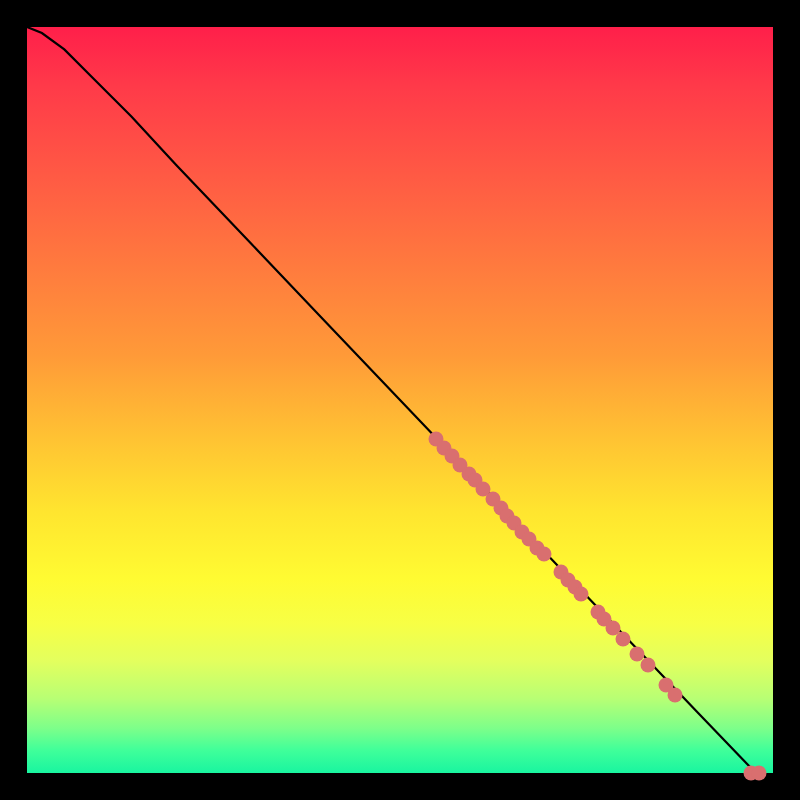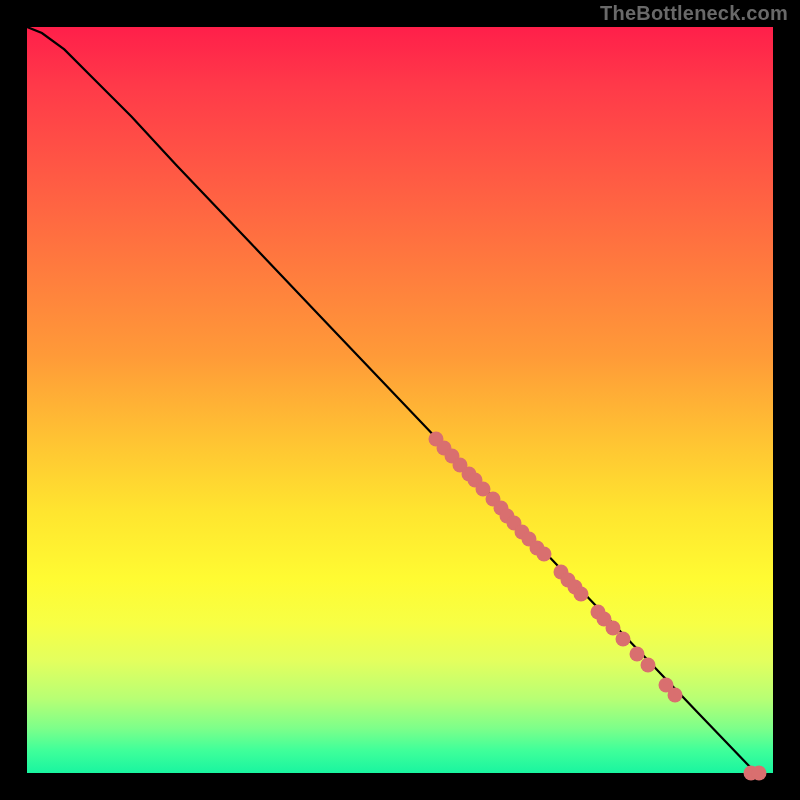--- a/index.html
+++ b/index.html
@@ -57,21 +57,20 @@
     height: 15px;
     border-radius: 50%;
     background: #d96f6f;
     transform: translate(-50%, -50%);
   }
 </style>
 </head>
 <body>
 
 <div class="stage">
-  <div class="attribution">TheBottleneck.com</div>
 
   <div class="plot">
     <svg class="curve" viewBox="0 0 746 746" preserveAspectRatio="none">
       <path id="curve-path" fill="none" stroke="#000" stroke-width="2.2" d="M0.0 0.0 L14.9 6.0 L37.3 22.4 L67.1 52.2 L104.4 89.5 L149.2 138.0 L223.8 216.3 L298.4 294.7 L373.0 373.0 L447.6 451.3 L522.2 529.7 L596.8 608.0 L671.4 686.3 L728.8 746.0"></path>
     </svg>
     <div id="dots">
         <div class="dot" style="left: 408.808px; top: 411.792px;"></div>
         <div class="dot" style="left: 417.014px; top: 420.744px;"></div>
         <div class="dot" style="left: 425.22px; top: 428.95px;"></div>
         <div class="dot" style="left: 433.426px; top: 437.902px;"></div>

